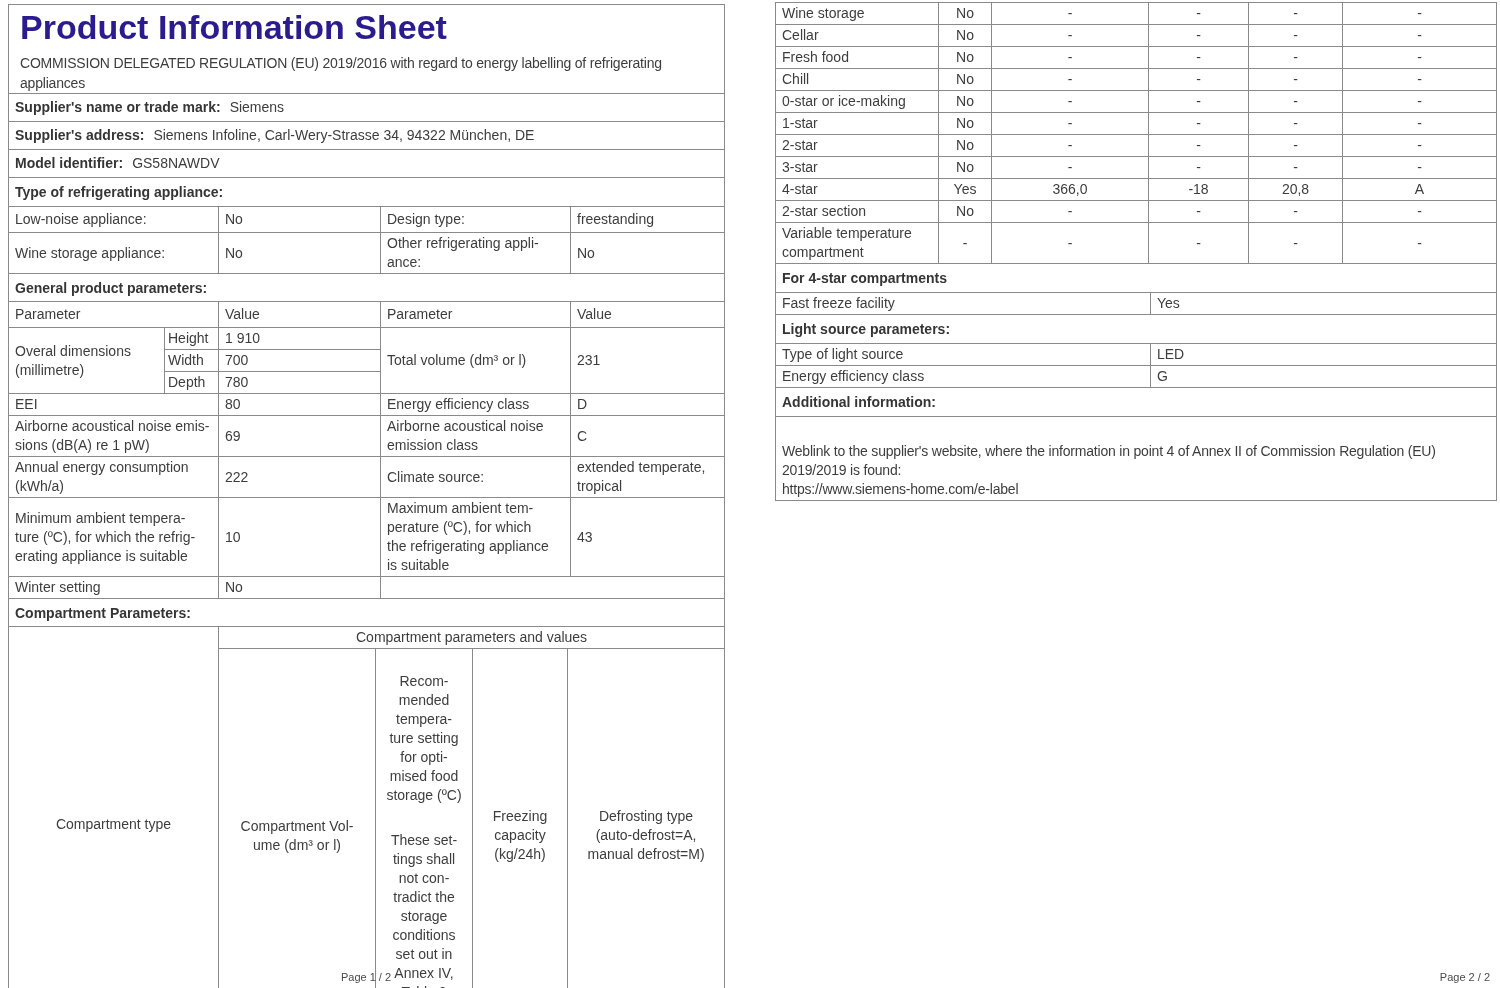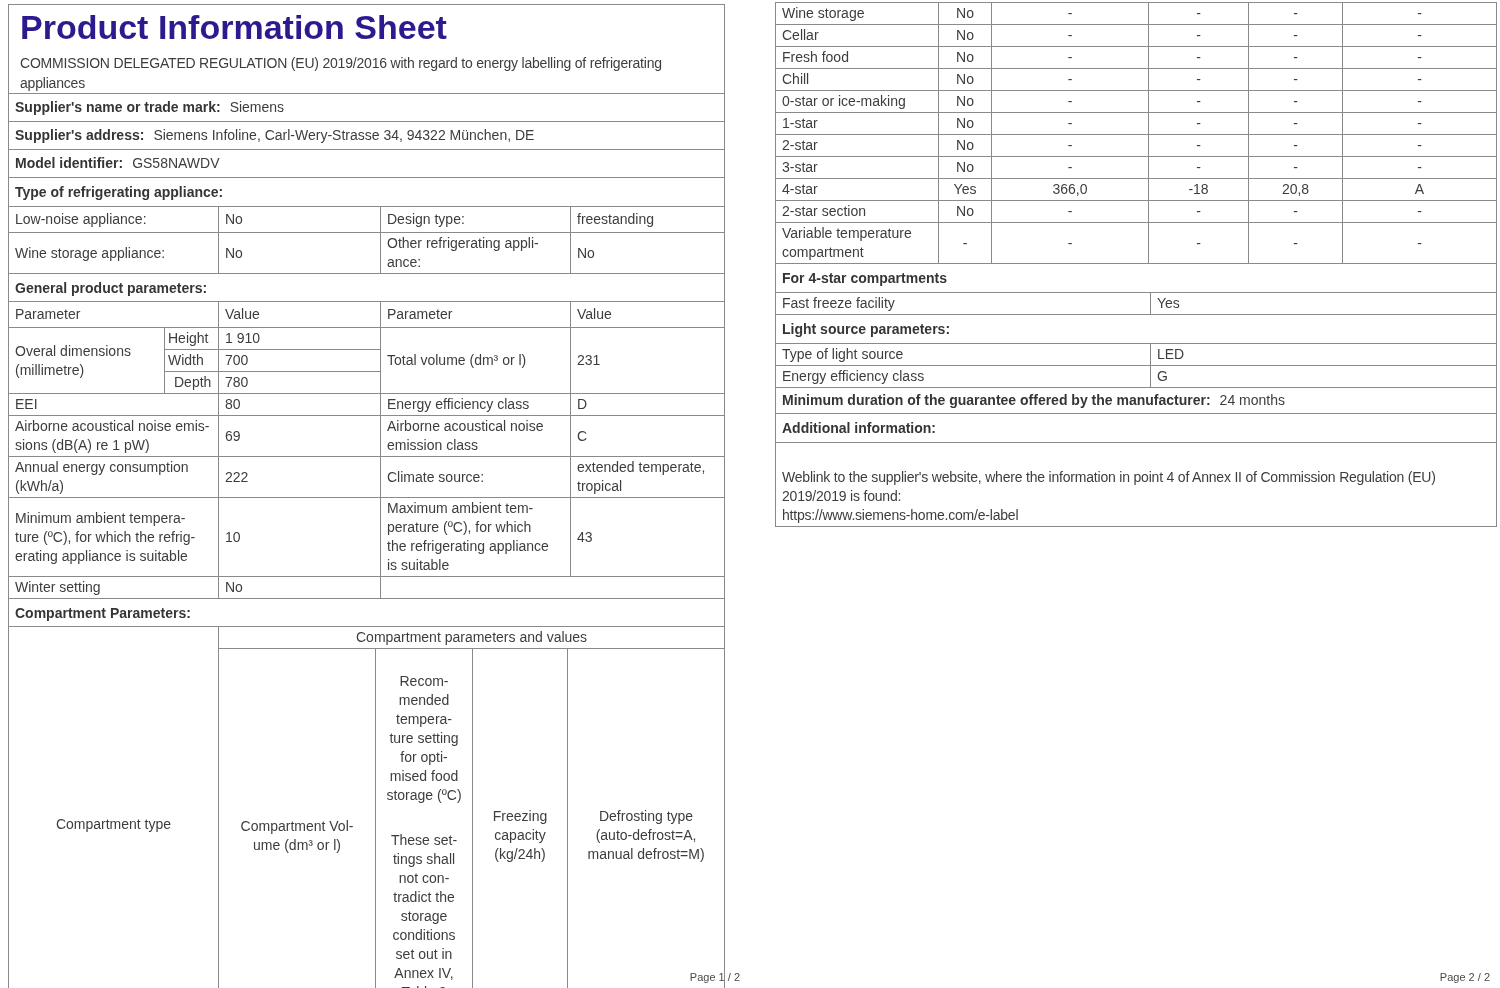--- a/index.html
+++ b/index.html
@@ -23,21 +23,21 @@
   .val { margin-left:9px; }
   .titlecell { vertical-align:top; padding:5px 11px 0 11px; }
   .doc-title { font-size:34px; line-height:34px; font-weight:700; color:#2b1b8e; margin:0 0 9px 0; }
   .reg { font-size:14px; line-height:20px; letter-spacing:-0.2px; }
   .tight { letter-spacing:-0.2px; }
   .temp2 { margin-top:7px; }
   .weblink { vertical-align:top; padding-top:6px; }
   .footer {
     position:absolute; font-size:11px; color:#4a4a4a; text-align:right;
   }
-  .f1 { left:24px; top:971px; width:716px; }
+  .f1 { left:8px; top:971px; width:716px;text-align:center; }
   .f2 { left:775px; top:971px; width:715px; }
 </style>
 </head>
 <body>
 
 <div class="canvas">
 
   <div class="page p1">
     <table style="width:716px">
       <colgroup>
@@ -100,21 +100,21 @@
         <td style="padding:1px 3px">Height</td>
         <td>1 910</td>
         <td rowspan="3">Total volume (dm³ or l)</td>
         <td rowspan="3">231</td>
       </tr>
       <tr style="height:22px">
         <td style="padding:1px 3px">Width</td>
         <td>700</td>
       </tr>
       <tr style="height:22px">
-        <td style="padding:1px 9px">Depth</td>
+        <td style="padding:1px 3px">Depth</td>
         <td>780</td>
       </tr>
       <tr style="height:22px">
         <td colspan="2">EEI</td>
         <td>80</td>
         <td>Energy efficiency class</td>
         <td>D</td>
       </tr>
       <tr style="height:40px">
         <td colspan="2" class="ml">Airborne acoustical noise emis-
@@ -321,25 +321,20 @@
         <td colspan="2" class="b top">Light source parameters:</td>
       </tr>
       <tr style="height:22px">
         <td>Type of light source</td>
         <td>LED</td>
       </tr>
       <tr style="height:22px">
         <td>Energy efficiency class</td>
         <td>G</td>
       </tr>
-      <tr style="height:26px">
-        <td colspan="2">
-          <span class="b">Minimum duration of the guarantee offered by the manufacturer:</span><span class="val">24 months</span>
-        </td>
-      </tr>
       <tr style="height:29px">
         <td colspan="2" class="b top">Additional information:</td>
       </tr>
       <tr style="height:52px">
         <td colspan="2" class="ml weblink tight">
           <span>Weblink to the supplier's website, where the information in point 4 of Annex II of Commission Regulation (EU)
 2019/2019 is found:</span>
           <span>https://www.siemens-home.com/e-label</span>
         </td>
       </tr>

